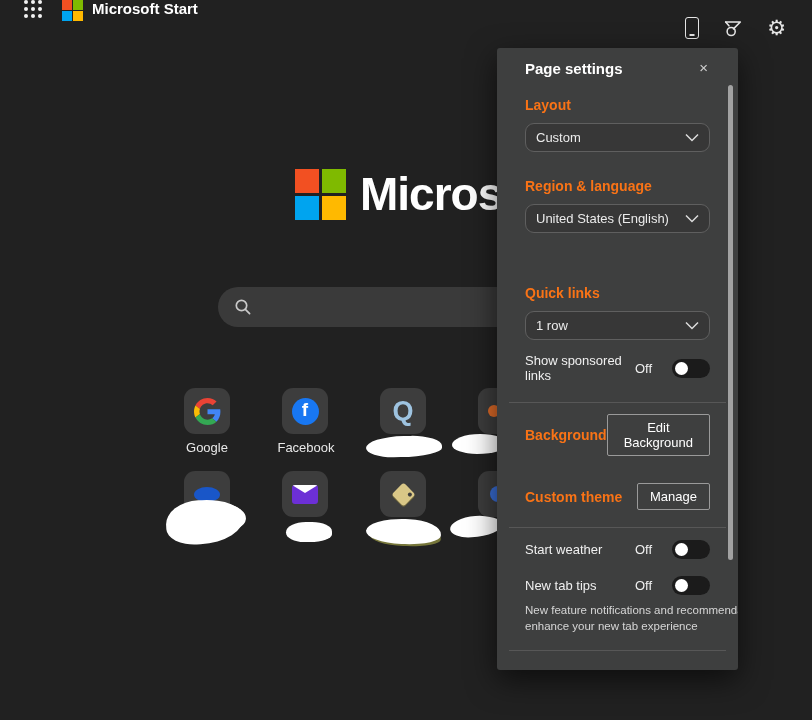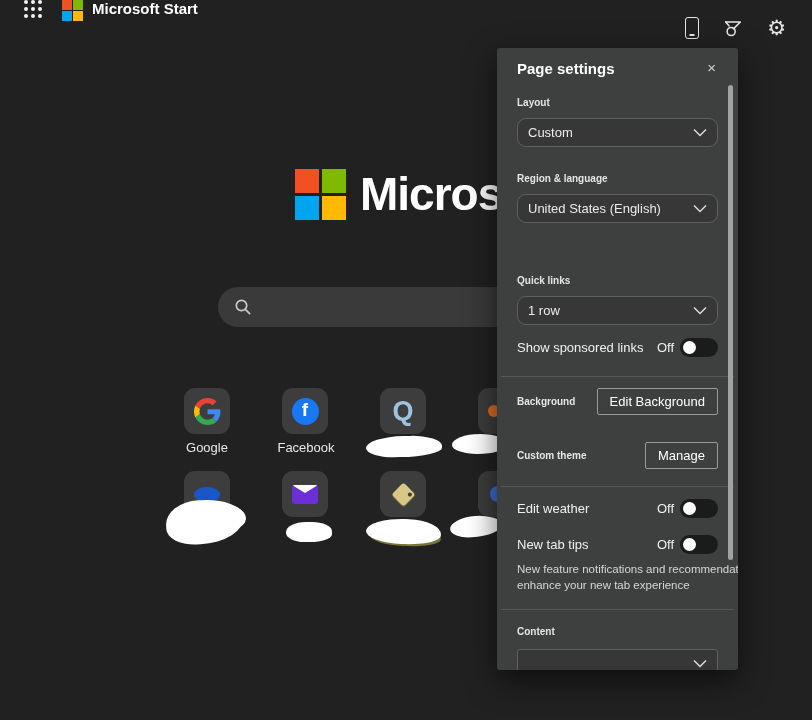--- a/index.html
+++ b/index.html
@@ -45,31 +45,31 @@
   .mail-shape { width:26px; height:19px; background:#6c2fd6; border-radius:3px; position:relative; overflow:hidden; }
   .mail-shape::before { content:""; position:absolute; top:0; left:0; width:0; height:0; border-left:13px solid transparent; border-right:13px solid transparent; border-top:8px solid #fff; }
   .tag-shape { width:17px; height:17px; background:#d9c787; border-radius:3px; transform:rotate(45deg); position:relative; box-shadow:1px 1px 0 rgba(120,110,60,.7); }
   .tag-shape::after { content:""; position:absolute; right:2px; top:2px; width:4px; height:4px; border-radius:50%; background:#3d3d3d; }
   .blue-ring { width:16px; height:16px; border-radius:50%; background:#3a6fd8; position:absolute; left:12px; top:15px; }
 
   
   .scribble { position:absolute; background:#fff; z-index:2; }
 
   
-  .panel { position:absolute; left:497px; top:48px; width:241px; height:622px; background:#3e3f3f; border-radius:3px; box-shadow:0 10px 30px rgba(0,0,0,.6); z-index:10; padding:0 20px; overflow:hidden; }
+  .panel { position:absolute; left:497px; top:48px; width:241px; height:622px; background:#3e3f3f; border-radius:3px; box-shadow:0 10px 30px rgba(0,0,0,.6); z-index:10; padding:0 28px; overflow:hidden; }
   .panel-scrollbar { position:absolute; right:5px; top:37px; width:5px; height:475px; background:#a2a2a2; border-radius:3px; z-index:12; cursor:pointer; }
   .panel-titlerow { display:flex; align-items:flex-start; justify-content:space-between; padding-top:12px; }
   .panel-title { font-size:15px; font-weight:700; }
   .panel-close { font-size:15px; color:#cfcfcf; line-height:1; cursor:pointer; margin-right:2px; }
-  .sec-label { font-size:10px; font-weight:700; color:#e5e5e5; }
+  .sec-label { font-size:14px; font-weight:700; color:#f97316; }
   .dropdown { height:29px; background:#373737; border:1px solid #5f5f5f; border-radius:3px; display:flex; align-items:center; justify-content:space-between; padding:0 10px; color:#ebebeb; font-size:13px; cursor:pointer; }
   .divider { height:1px; background:rgba(255,255,255,.13); margin-left:-16px; margin-right:-16px; }
   .row { display:flex; align-items:center; justify-content:space-between; }
   .row-label { font-size:13px; color:#f0f0f0; }
-  .toggle-group { display:flex; align-items:center; gap:6px; }
+  .toggle-group { display:flex; align-items:center; gap:20px; }
   .state-label { font-size:13px; color:#f0f0f0; }
   .toggle { width:38px; height:19px; border-radius:10px; background:#1b1b1b; position:relative; cursor:pointer; }
   .toggle .knob { position:absolute; left:3px; top:3px; width:13px; height:13px; border-radius:50%; background:#fff; }
   .panel-btn { background:transparent; border:1px solid #9a9a9a; border-radius:2px; color:#fff; font-size:13px; font-family:inherit; padding:5px 12px; cursor:pointer; }
   .desc-text { font-size:11.5px; color:#d6d6d6; line-height:1.35; width:276px; }
 
   
   .mt-20{margin-top:20px;} .mt-10{margin-top:10px;border-radius:9px;} .mt-26{margin-top:26px;}
   .mt-34{margin-top:52px;} .mt-13{margin-top:13px;} .mt-19{margin-top:19px;}
   .mt-11{margin-top:11px;} .mt-27{margin-top:27px;} .mt-17{margin-top:17px;}
@@ -224,21 +224,21 @@
   </div>
 
   <div class="row mt-27">
     <span class="sec-label">Custom theme</span>
     <button class="panel-btn">Manage</button>
   </div>
 
   <div class="divider mt-17"></div>
 
   <div class="row mt-12">
-    <span class="row-label">Edit weather</span>
+    <span class="row-label">Start weather</span>
     <div class="toggle-group">
       <span class="state-label">Off</span>
       <div class="toggle">
           <div class="knob"></div>
         </div>
     </div>
   </div>
 
   <div class="row mt-17">
     <span class="row-label">New tab tips</span>

